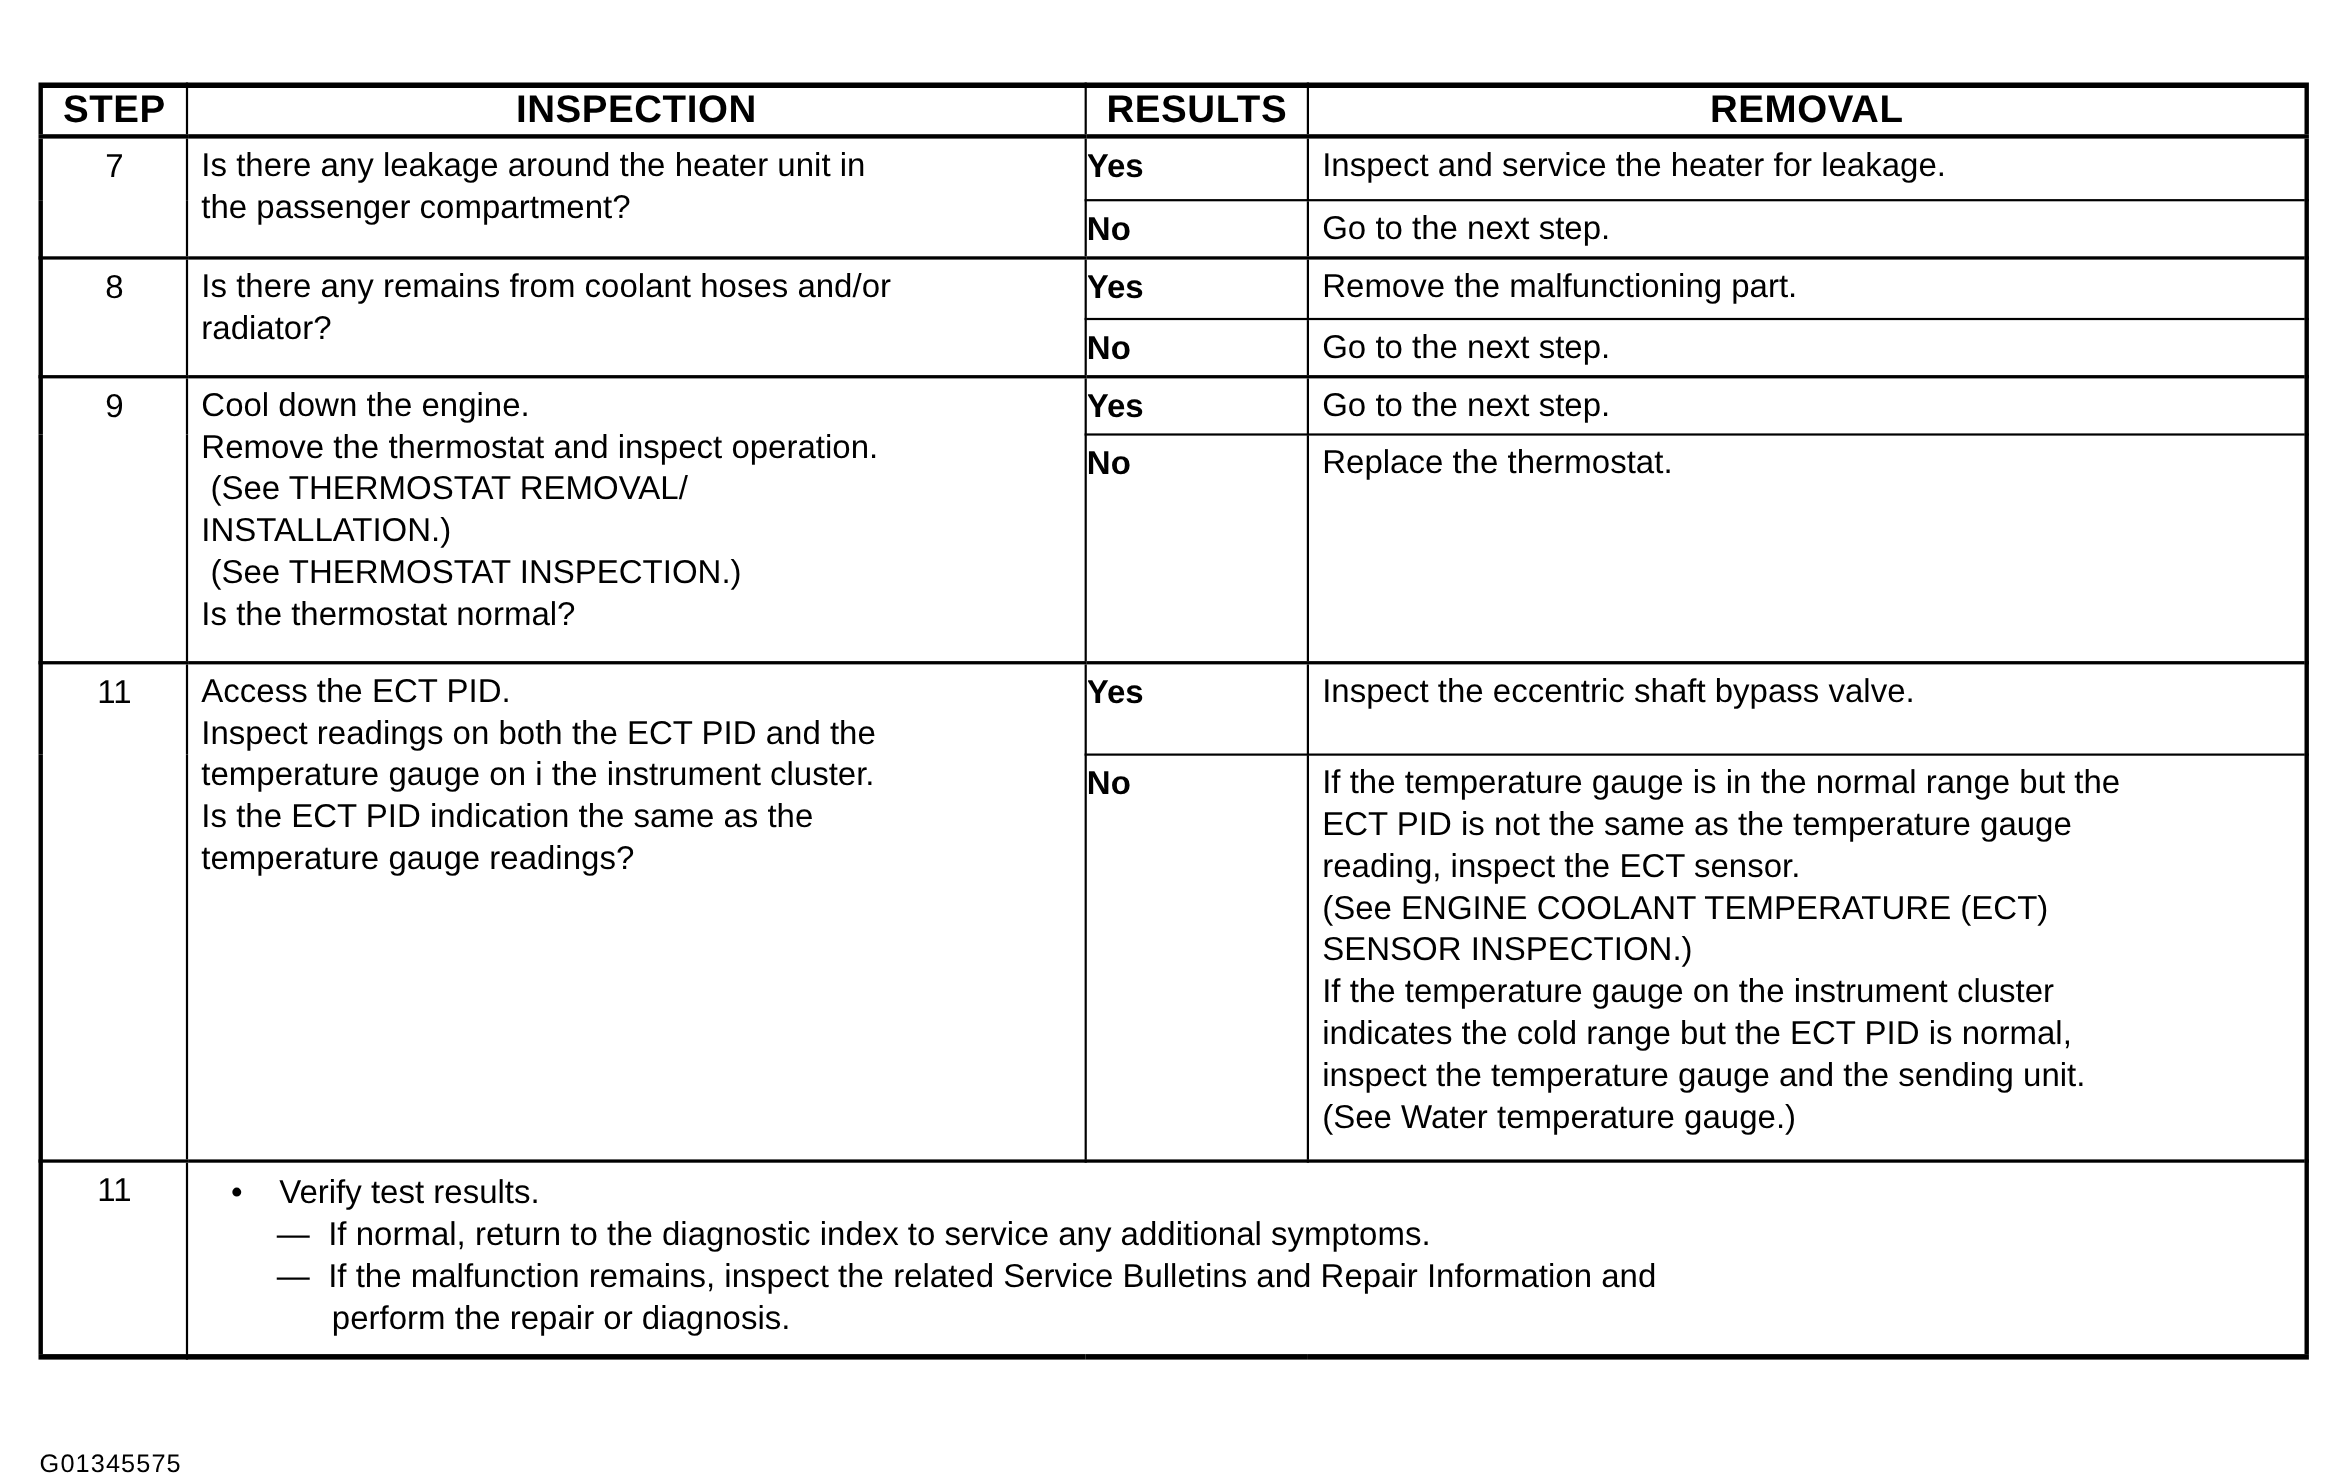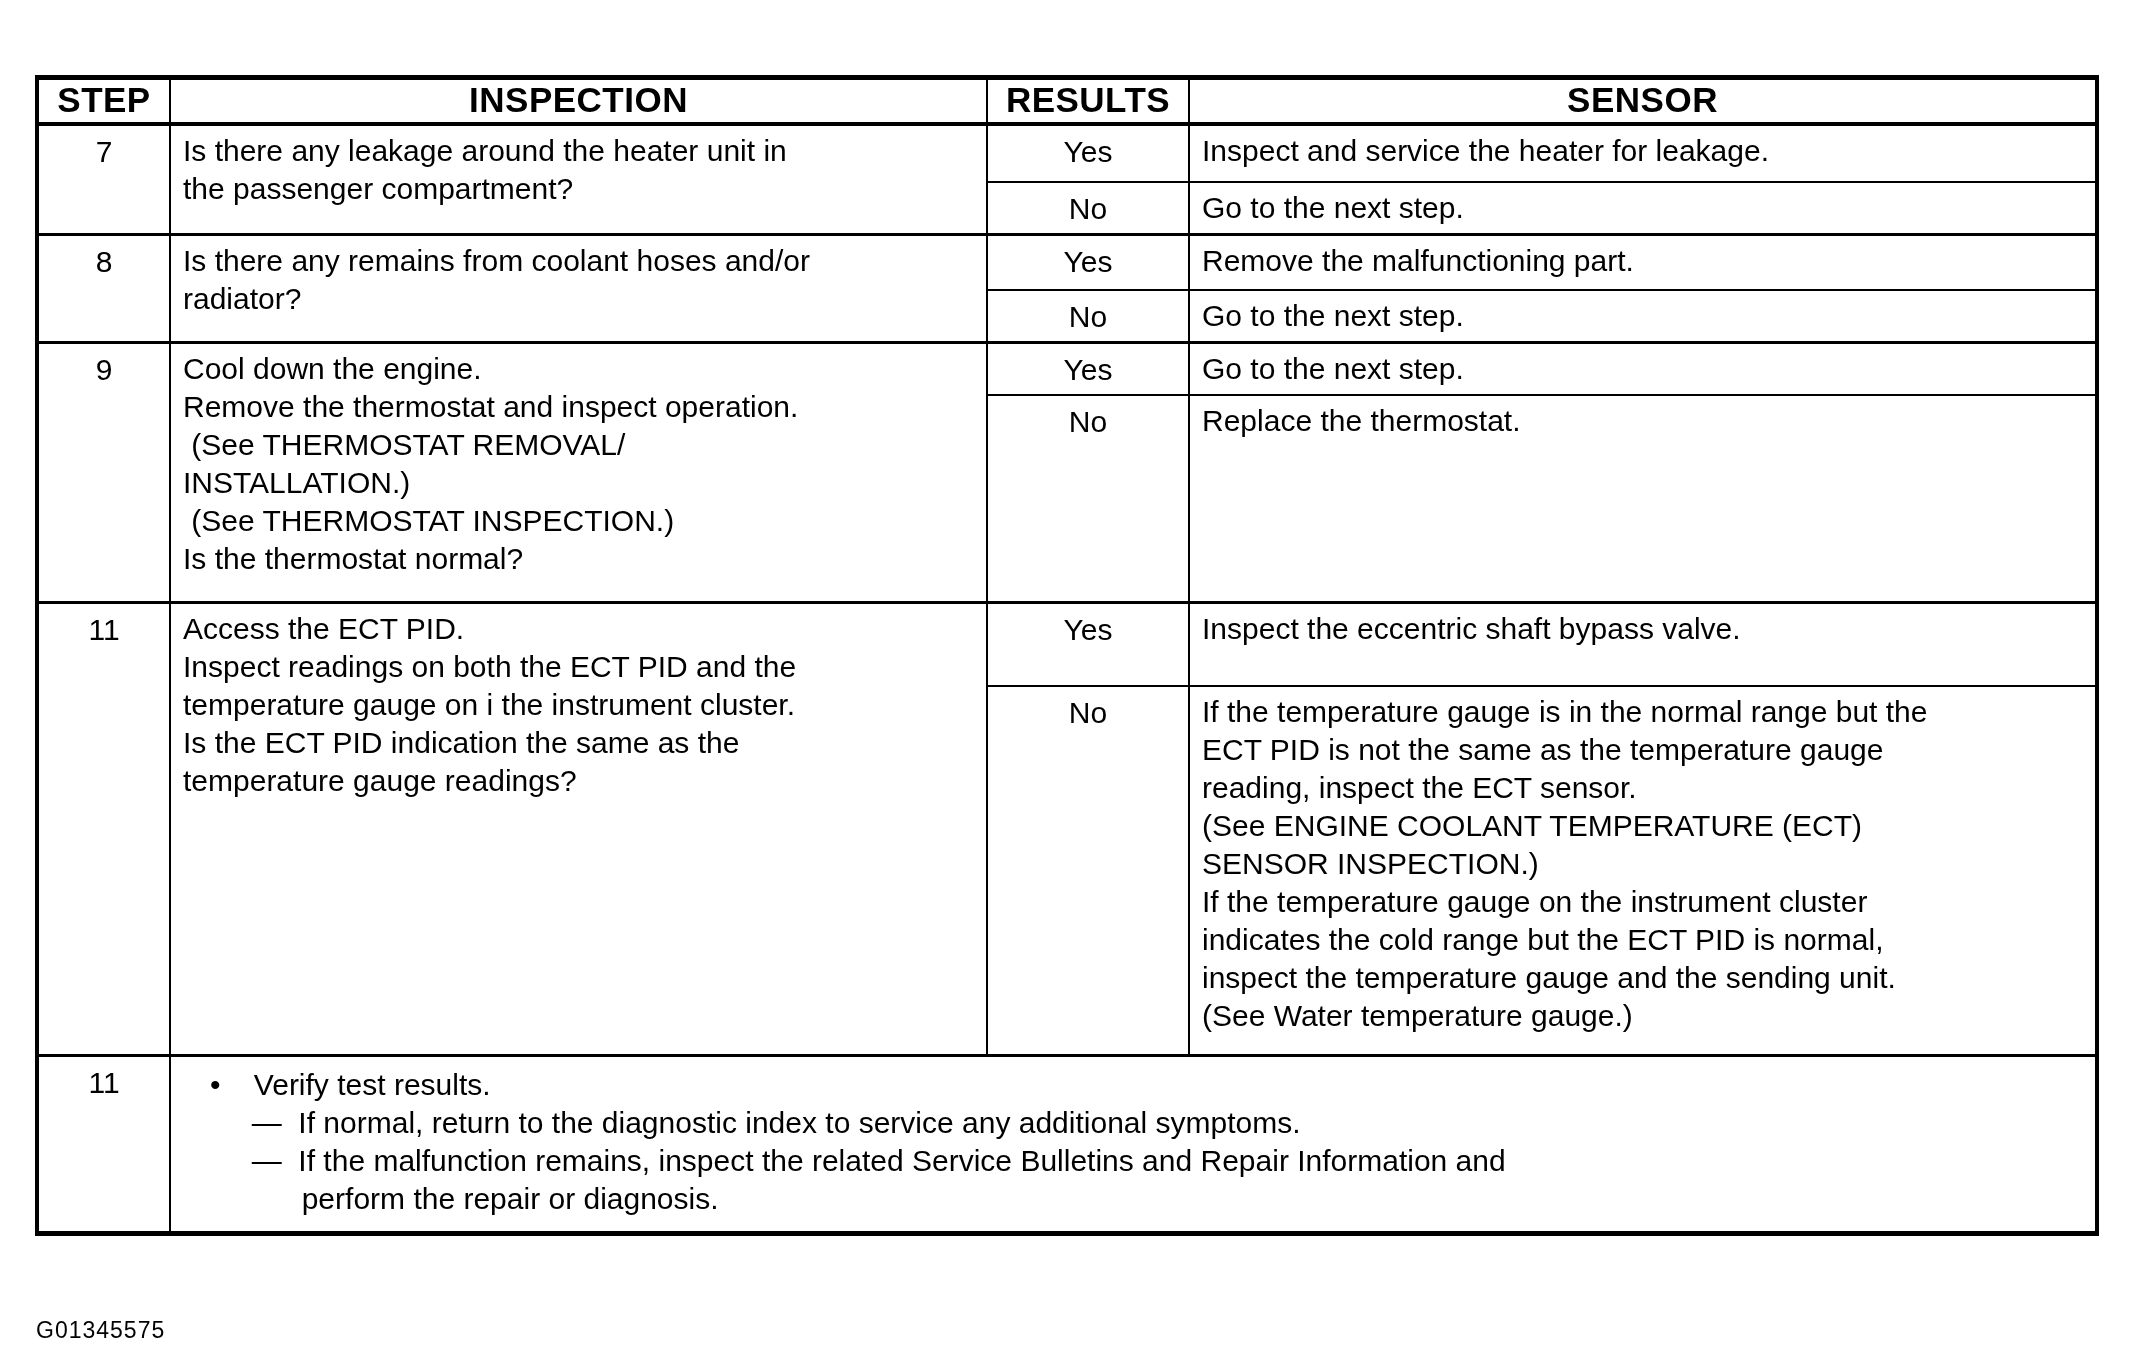--- a/index.html
+++ b/index.html
@@ -34,21 +34,21 @@
     font-size: 35px;
     font-weight: bold;
     text-align: center;
     padding: 1px 0 3px 0;
     letter-spacing: 0.5px;
     border-bottom: 4px solid #000;
     vertical-align: middle;
   }
   tr.stepstart td { border-top: 3px solid #000; }
   td.step  { text-align: center; padding-top: 7px; }
-  td.res   { text-align: center; padding-top: 7px; }
+  td.res   { padding-top: 7px; font-weight: bold; }
   td.insp, td.act {
     padding: 6px 10px 6px 12px;
     white-space: pre-wrap;
   }
   td.final {
     padding-left: 39px;
     padding-top: 9px;
     white-space: pre-wrap;
   }
   .figcode {
@@ -67,21 +67,21 @@
       <col style="width:133px">
       <col style="width:817px">
       <col style="width:202px">
       <col style="width:908px">
     </colgroup>
     <tbody>
       <tr style="height:44px">
         <th>STEP</th>
         <th>INSPECTION</th>
         <th>RESULTS</th>
-        <th>SENSOR</th>
+        <th>REMOVAL</th>
       </tr>
 
       <tr class="stepstart" style="height:58px">
         <td class="step" rowspan="2">7</td>
         <td class="insp" rowspan="2">Is there any leakage around the heater unit in
 the passenger compartment?</td>
         <td class="res">Yes</td>
         <td class="act">Inspect and service the heater for leakage.</td>
       </tr>
       <tr style="height:52px">

